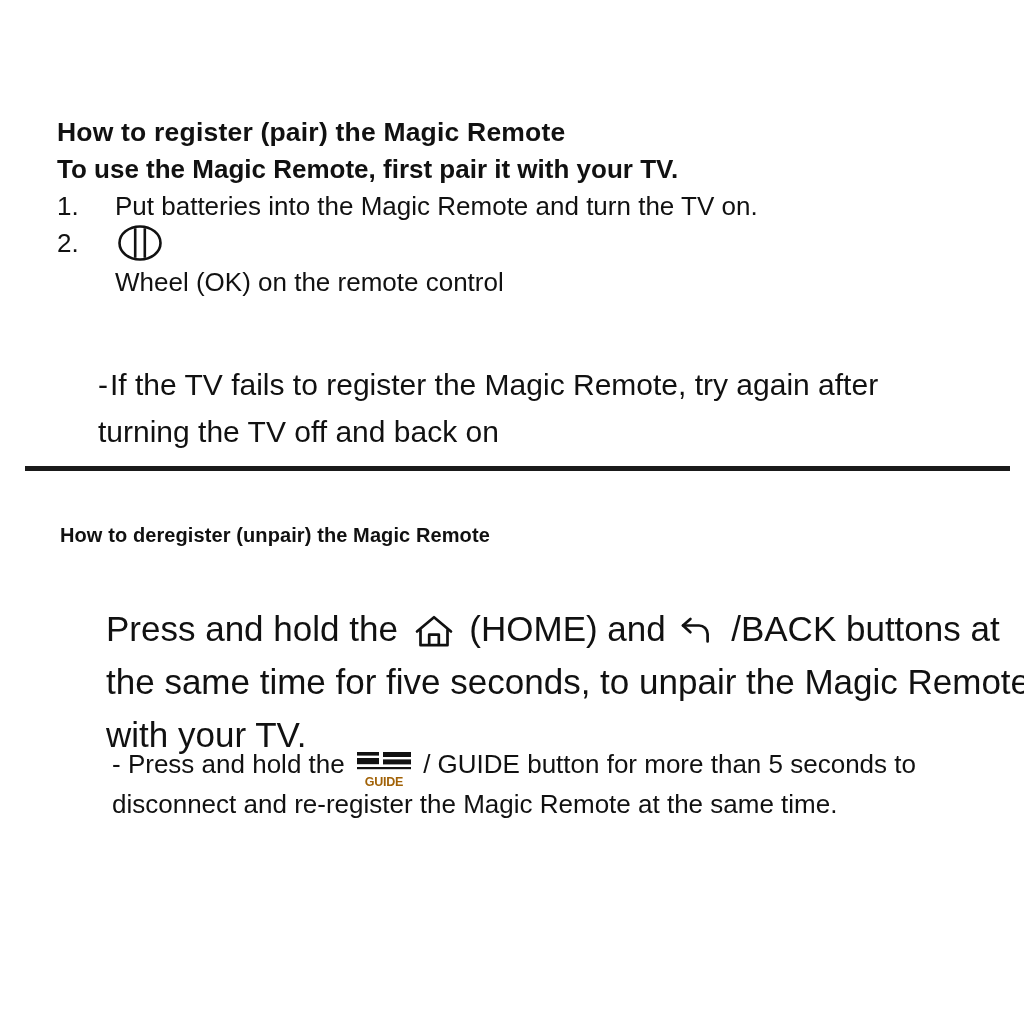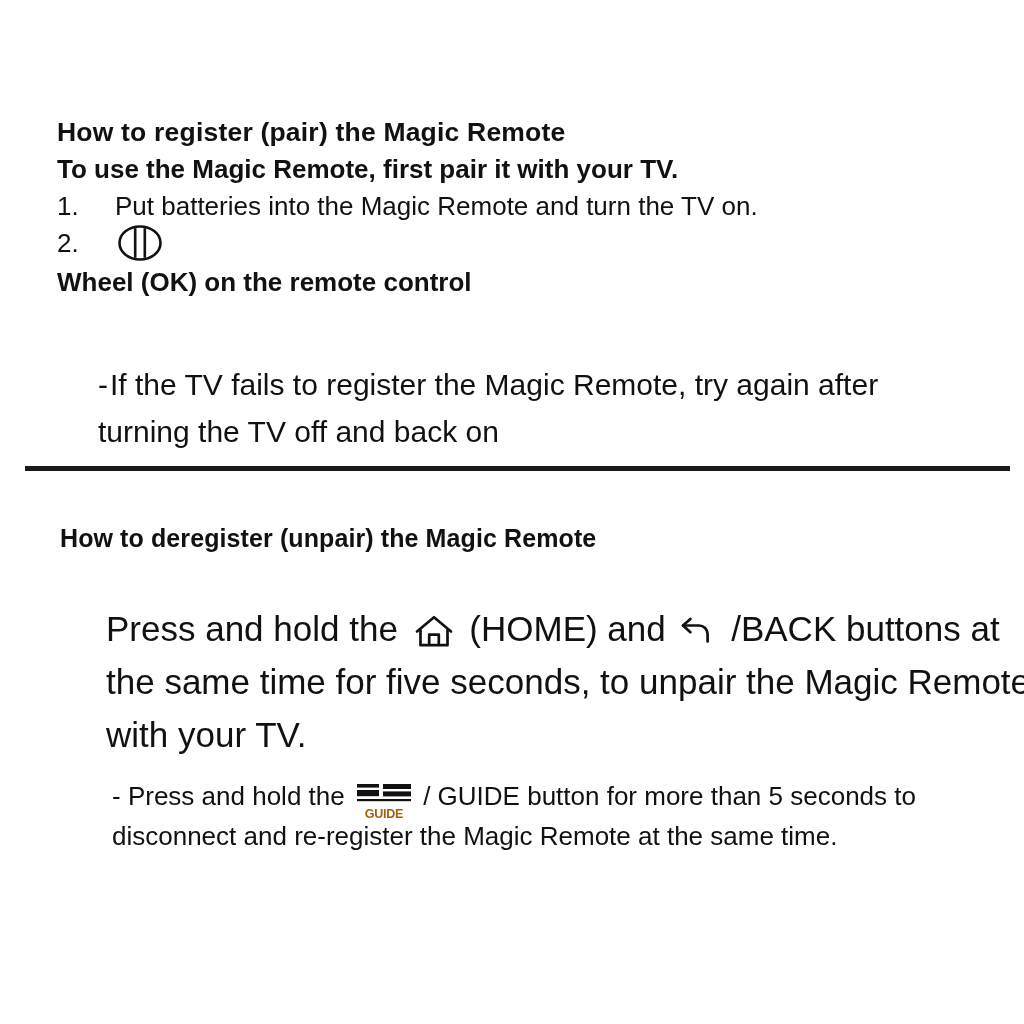--- a/index.html
+++ b/index.html
@@ -60,23 +60,23 @@
   .step-num {
     width: 58px;
     flex: 0 0 58px;
   }
 
   .step-body {
     flex: 1 1 auto;
   }
 
   .step-cont {
+    margin-left: 58px;
     font-size: 26px;
     line-height: 1.42;
-    font-weight: bold;
   }
 
   .note-register {
     position: absolute;
     left: 98px;
     top: 362px;
     width: 880px;
     font-size: 30px;
     line-height: 1.56;
   }
@@ -100,39 +100,39 @@
 
   .section-deregister {
     position: absolute;
     left: 60px;
     top: 524px;
     width: 950px;
   }
 
   .heading-2 {
     font-weight: bold;
-    font-size: 25px;
+    font-size: 20px;
     letter-spacing: 0.1px;
     white-space: nowrap;
   }
 
   .para-unpair {
     position: absolute;
     left: 58px;
     top: 602px;
     width: 930px;
     font-size: 35px;
     line-height: 1.52;
     margin-left: 48px;
   }
 
   .note-guide {
     position: absolute;
     left: 112px;
-    top: 777px;
+    top: 745px;
     width: 880px;
     font-size: 26px;
     line-height: 1.52;
   }
 
   
 
   .icon {
     display: inline-block;
     vertical-align: middle;

